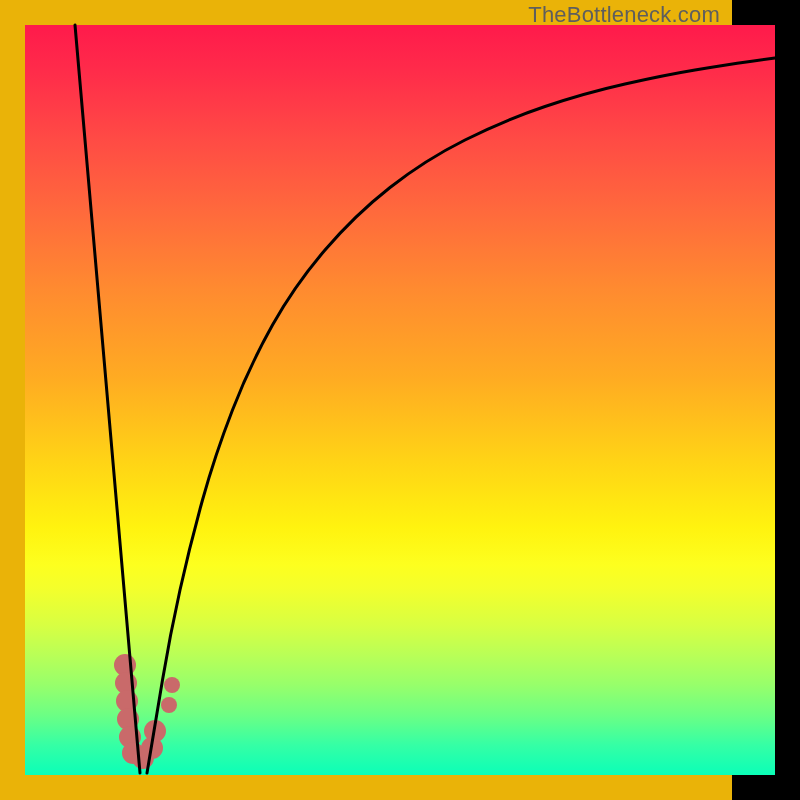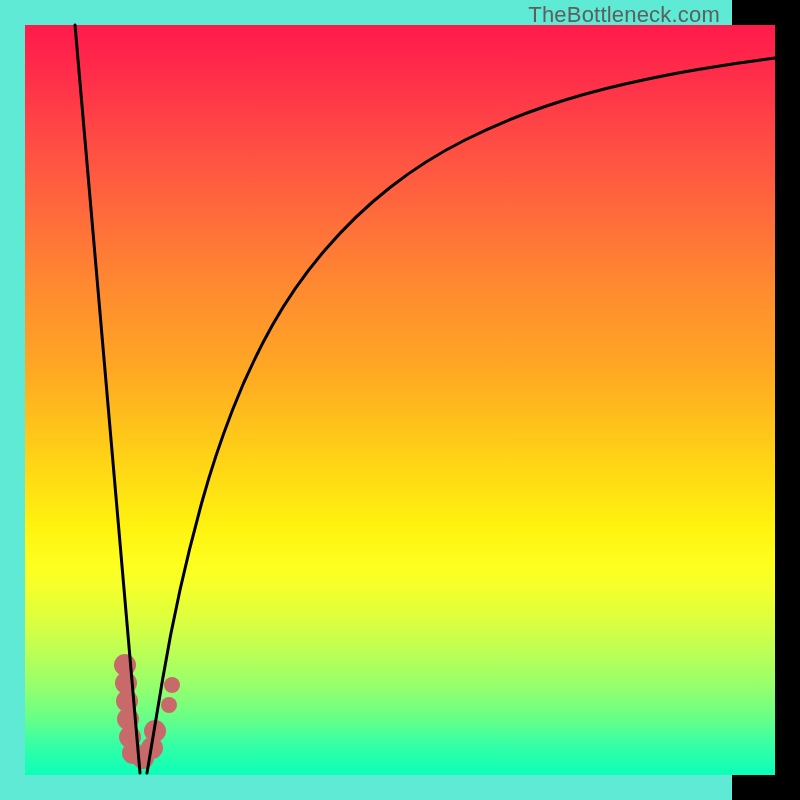--- a/index.html
+++ b/index.html
@@ -9,21 +9,21 @@
     height: 800px;
     overflow: hidden;
     background: #000;
     font-family: Arial, Helvetica, sans-serif;
   }
   .frame {
     position: absolute;
     top: 0; left: 0;
     width: 732px;
     height: 800px;
-    background: #5eead4;
+    background: #eab308;
   }
   .plot {
     position: absolute;
     top: 25px;
     left: 25px;
     width: 750px;
     height: 750px;
     
     background: linear-gradient(
       to bottom,

